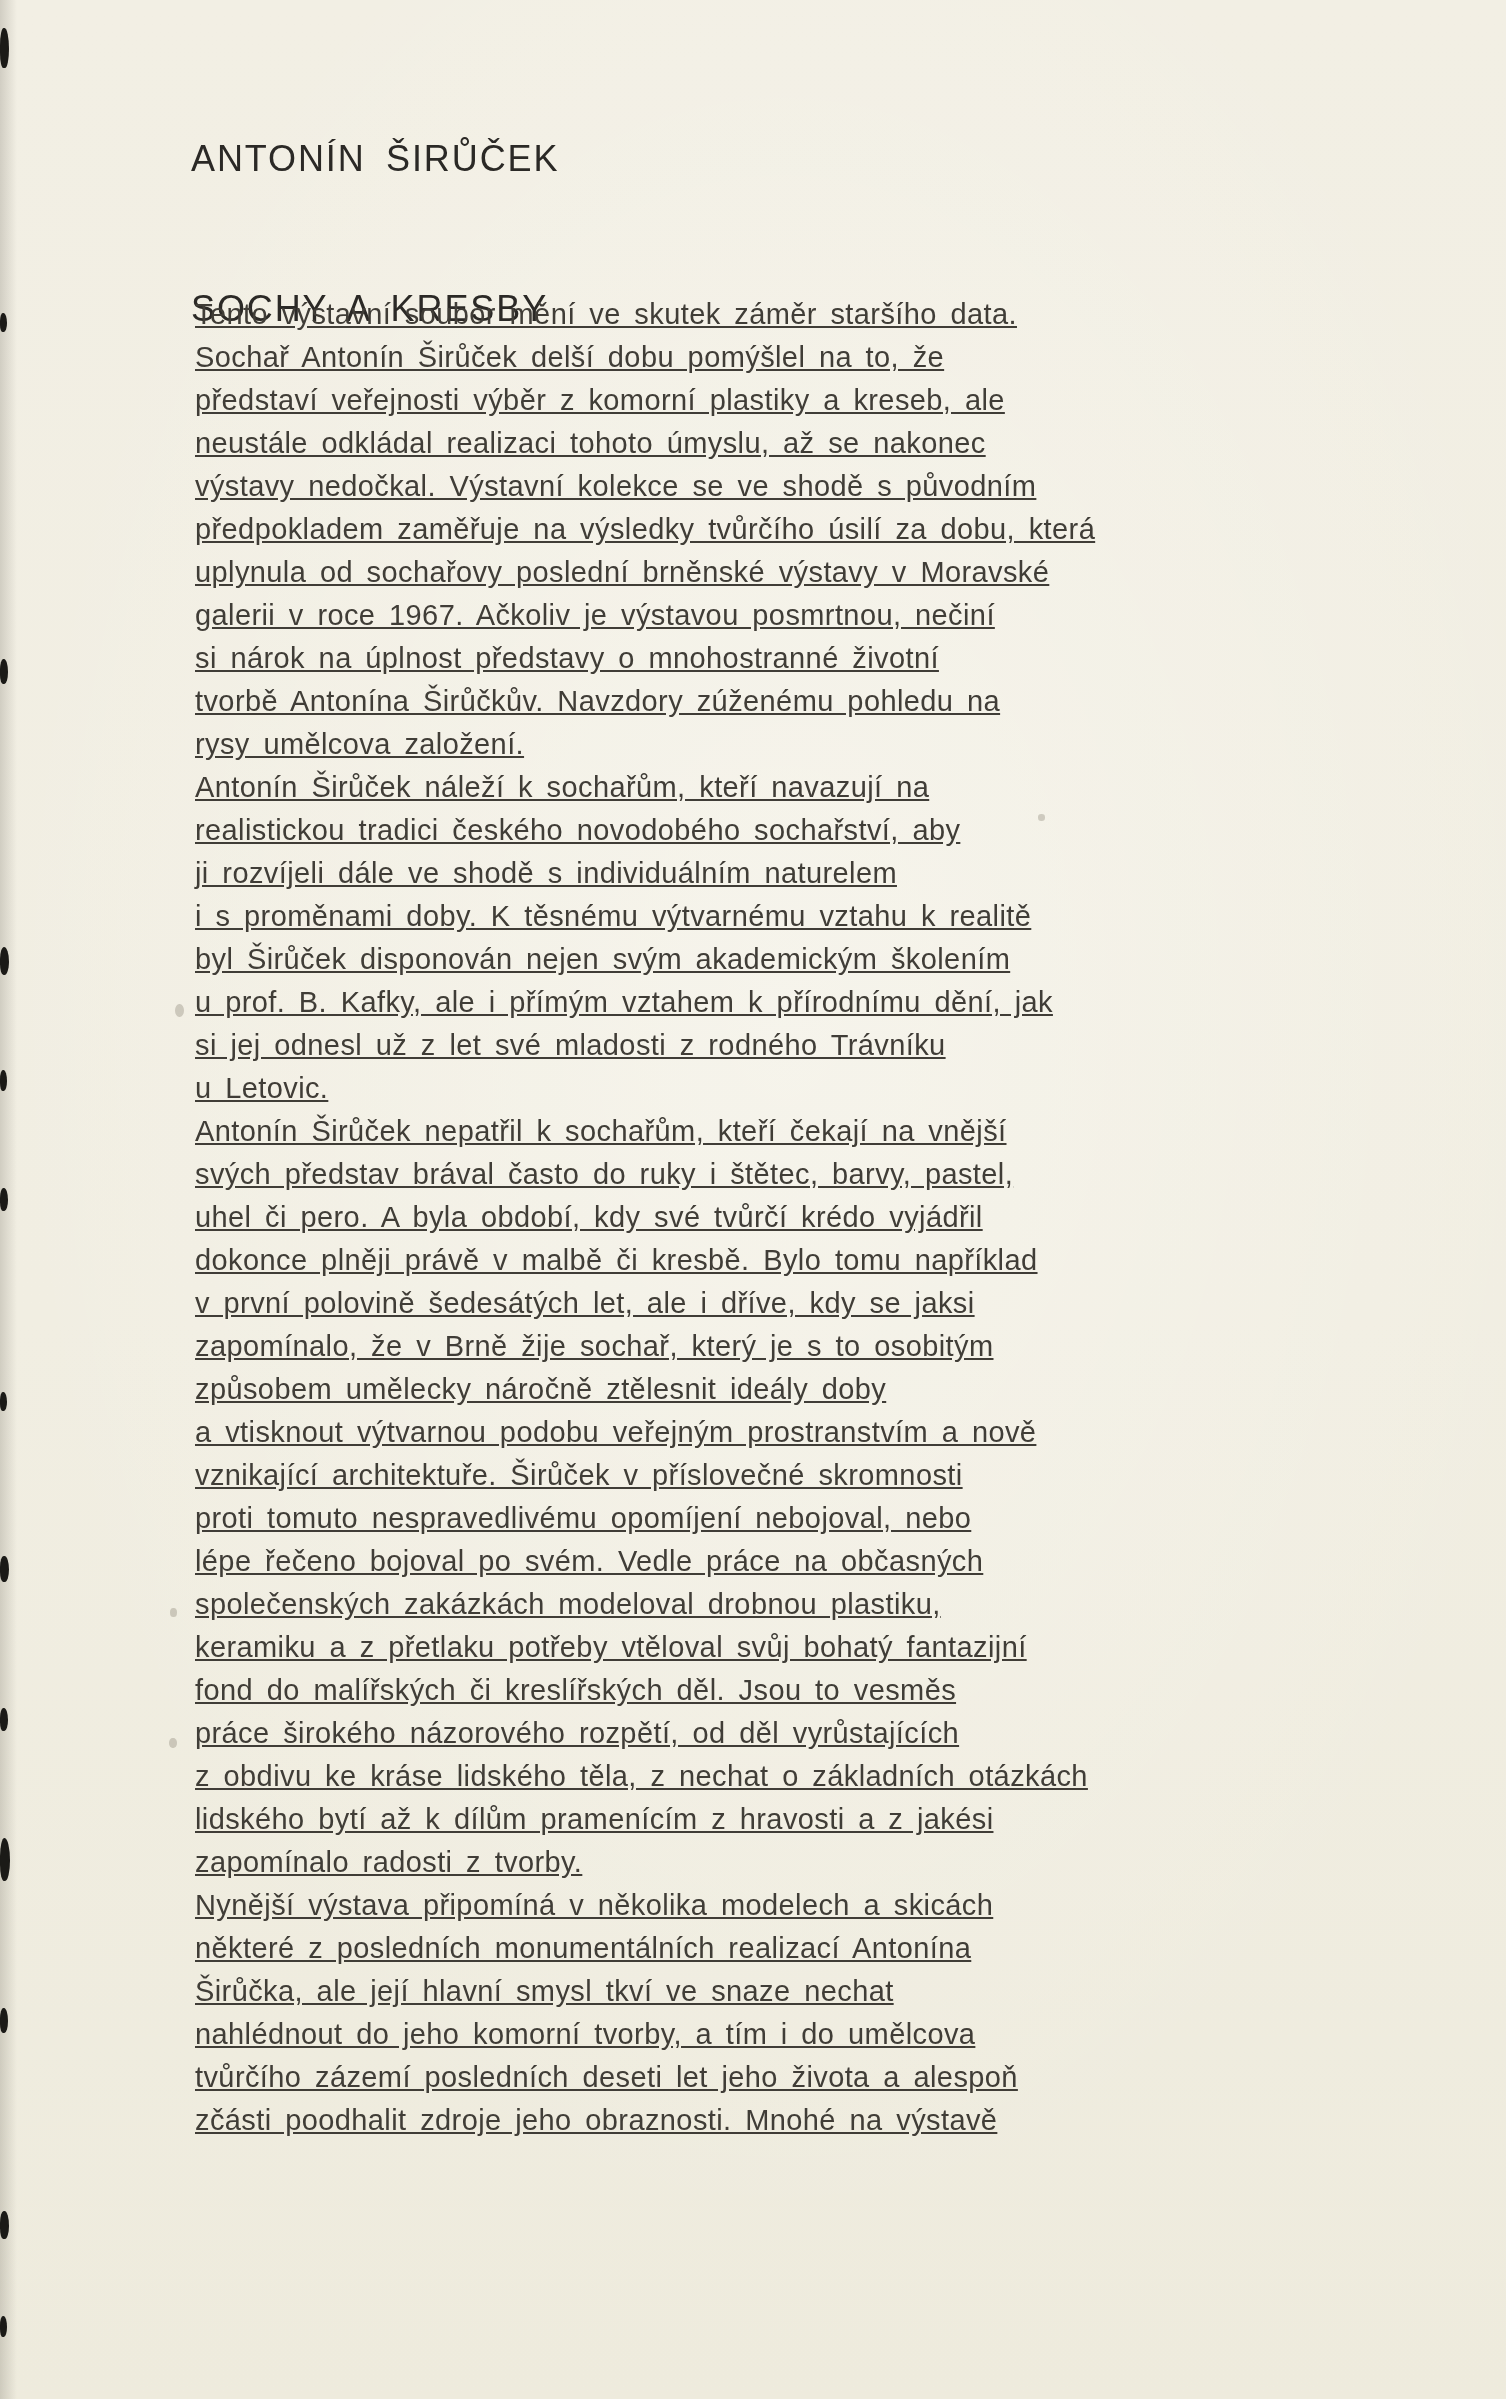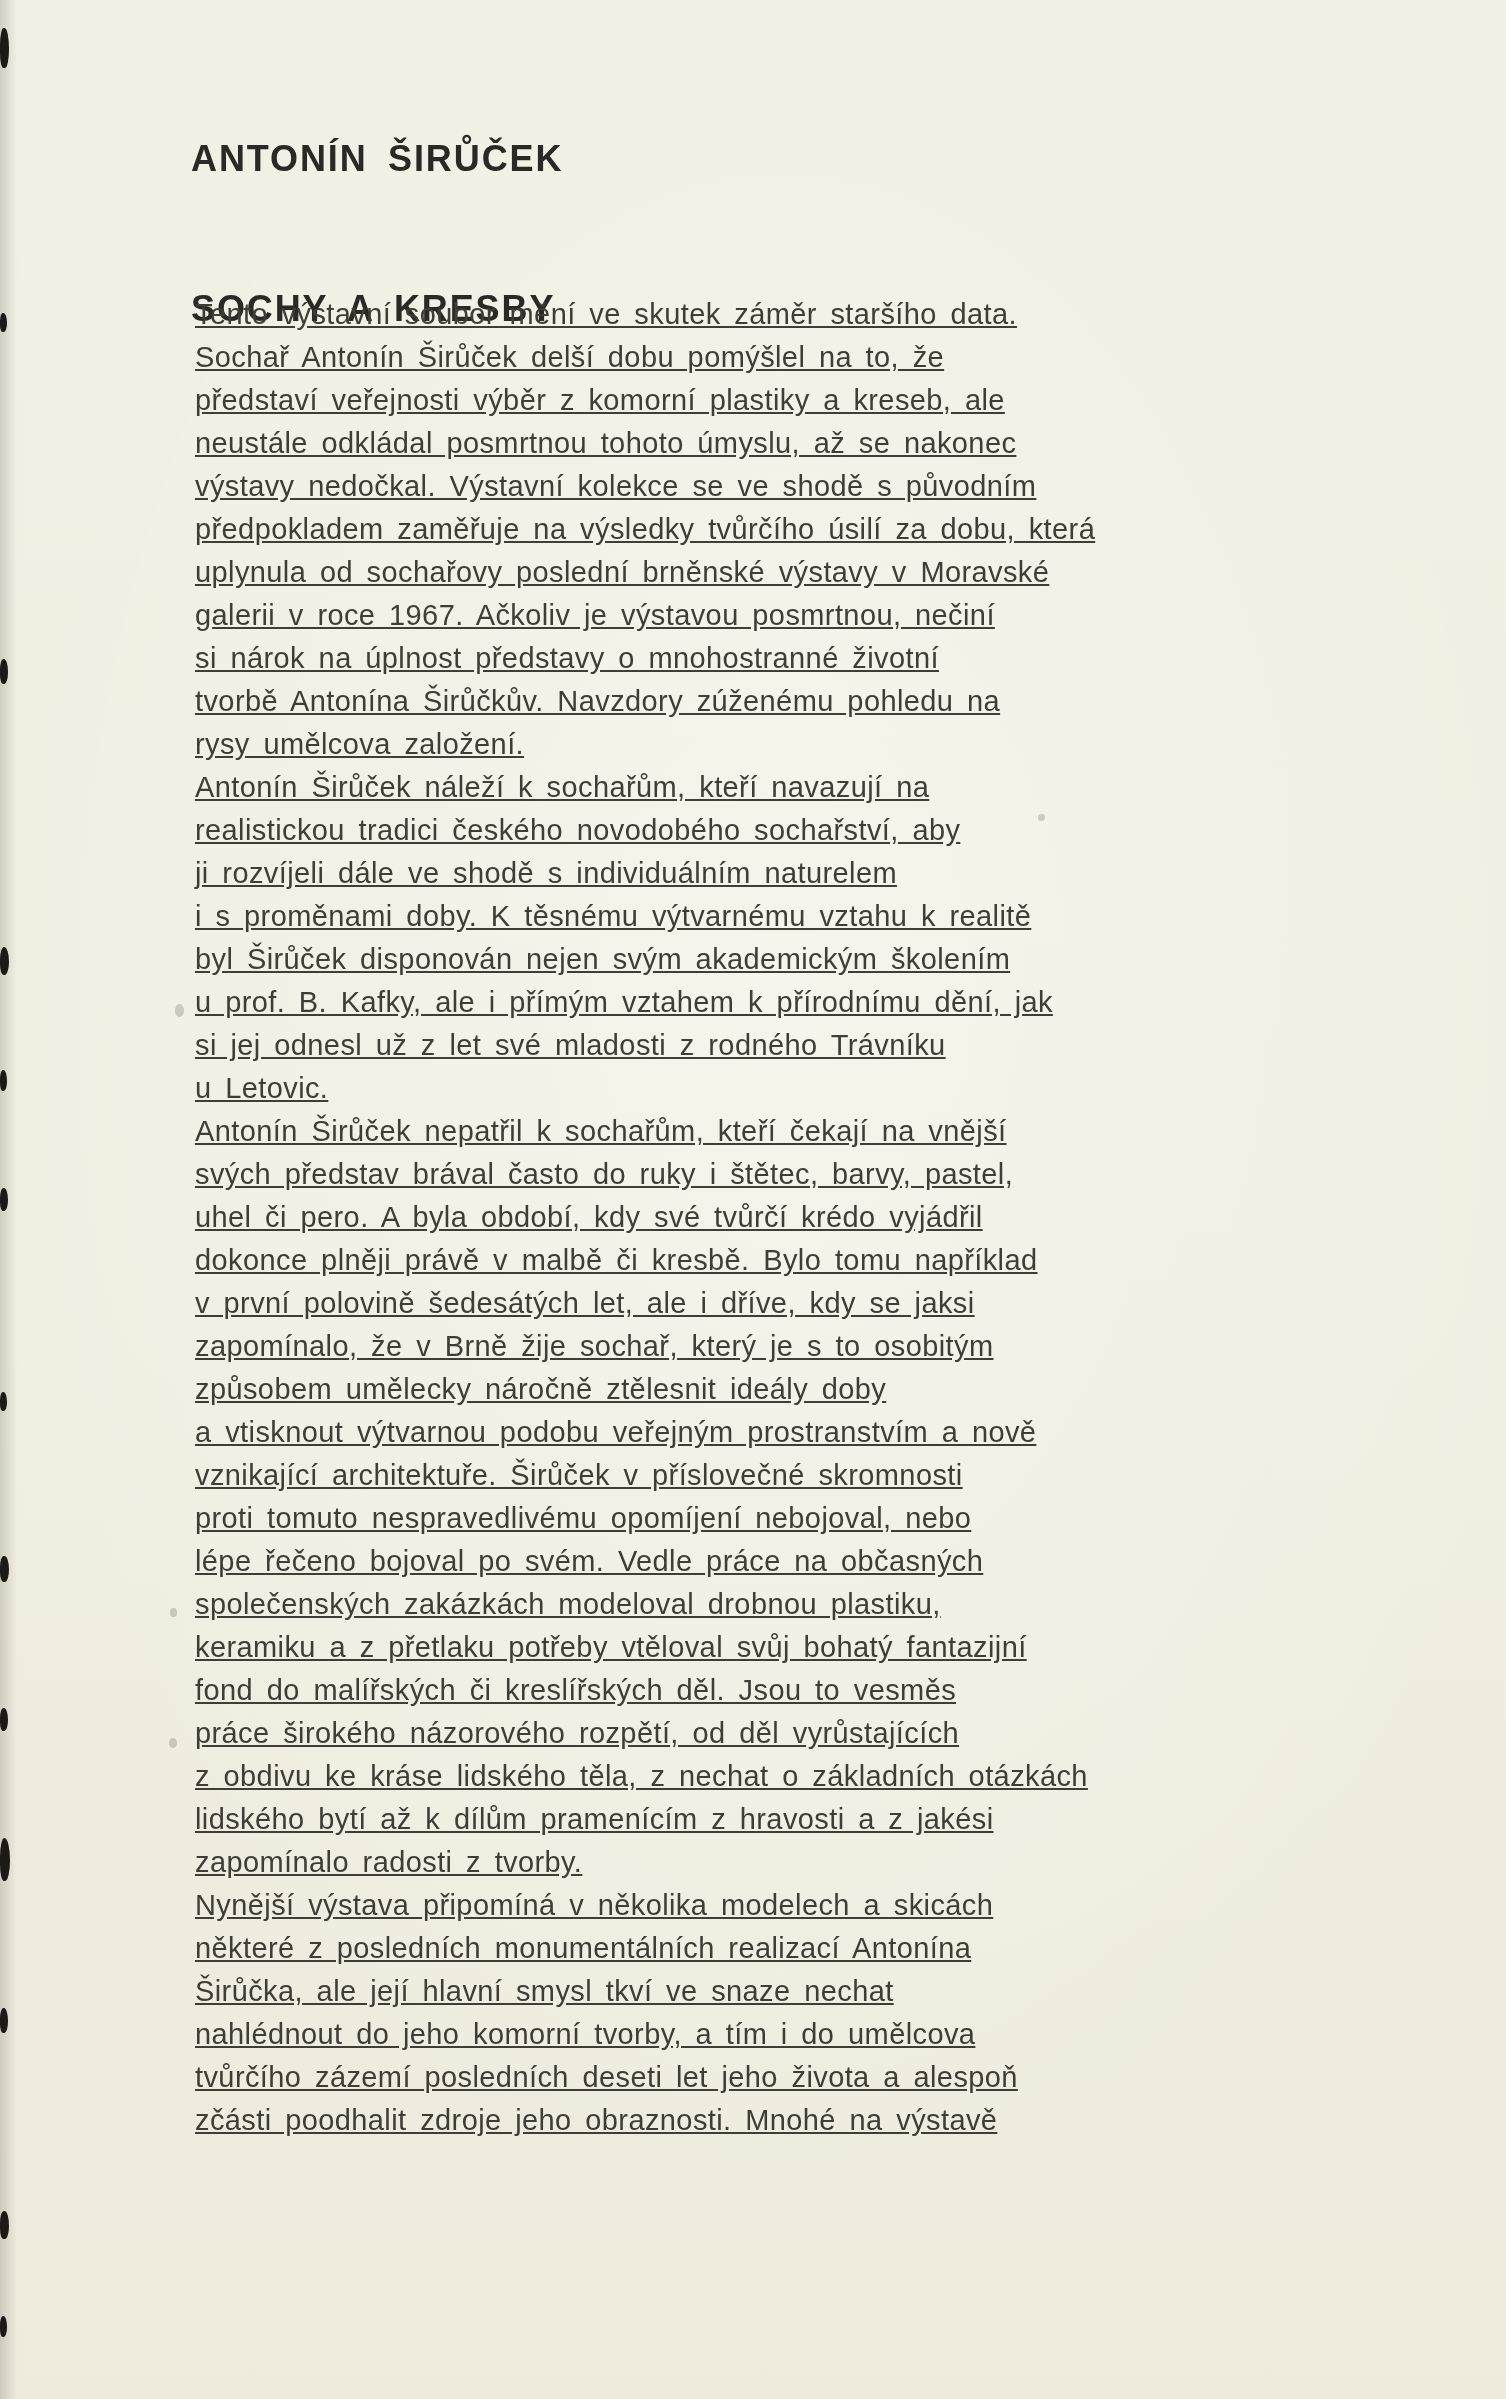--- a/index.html
+++ b/index.html
@@ -17,21 +17,21 @@
       linear-gradient(180deg,#f2efe4 0%,#f1eee2 55%,#eeebdd 100%);
     background-color:var(--paper,#f1eee2);
   }
   
   .gutter{
     position:absolute;left:0;top:0;width:17px;height:2399px;
     background:linear-gradient(90deg,rgba(60,55,45,0.18),rgba(60,55,45,0.0));
   }
   .title{
     position:absolute;left:191px;top:34px;
-    font-weight:bold;font-size:36px;line-height:50px;
+    font-weight:normal;font-size:36px;line-height:50px;
     letter-spacing:1.9px;word-spacing:8.5px;
     color:var(--title-ink,#2b2926);
     white-space:pre;
   }
   .body-text{
     position:absolute;left:195px;top:293px;width:1186px;
     font-size:29px;line-height:43px;
     letter-spacing:0.4px;word-spacing:5.2px;
     color:var(--body-ink,#403d37);
   }
@@ -72,21 +72,21 @@
 
   <div class="title">
     <div>ANTONÍN ŠIRŮČEK</div>
     <div>SOCHY A KRESBY</div>
   </div>
 
   <div class="body-text" id="body-text">
       <div class="line">Tento výstavní soubor mění ve skutek záměr staršího data.</div>
       <div class="line">Sochař Antonín Širůček delší dobu pomýšlel na to, že</div>
       <div class="line">představí veřejnosti výběr z komorní plastiky a kreseb, ale</div>
-      <div class="line">neustále odkládal posmrtnou tohoto úmyslu, až se nakonec</div>
+      <div class="line">neustále odkládal realizaci tohoto úmyslu, až se nakonec</div>
       <div class="line">výstavy nedočkal. Výstavní kolekce se ve shodě s původním</div>
       <div class="line">předpokladem zaměřuje na výsledky tvůrčího úsilí za dobu, která</div>
       <div class="line">uplynula od sochařovy poslední brněnské výstavy v Moravské</div>
       <div class="line">galerii v roce 1967. Ačkoliv je výstavou posmrtnou, nečiní</div>
       <div class="line">si nárok na úplnost představy o mnohostranné životní</div>
       <div class="line">tvorbě Antonína Širůčkův. Navzdory zúženému pohledu na</div>
       <div class="line">rysy umělcova založení.</div>
       <div class="line">Antonín Širůček náleží k sochařům, kteří navazují na</div>
       <div class="line">realistickou tradici českého novodobého sochařství, aby</div>
       <div class="line">ji rozvíjeli dále ve shodě s individuálním naturelem</div>

